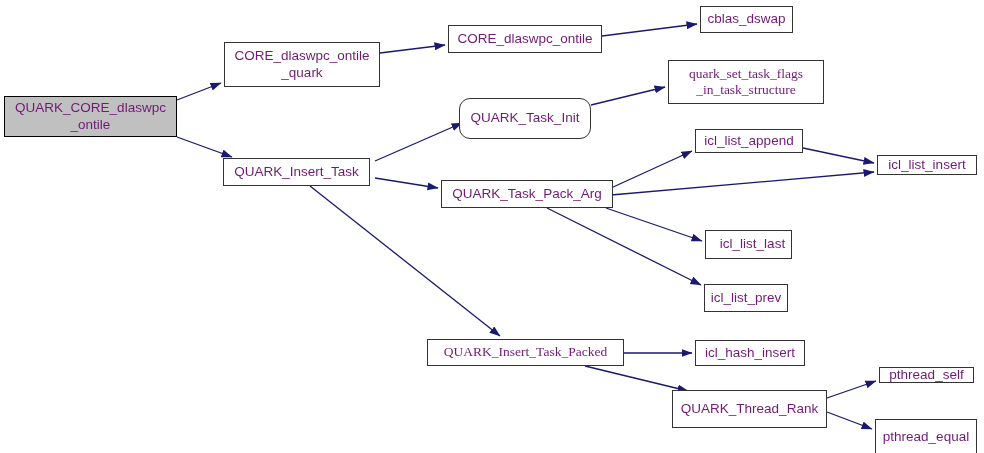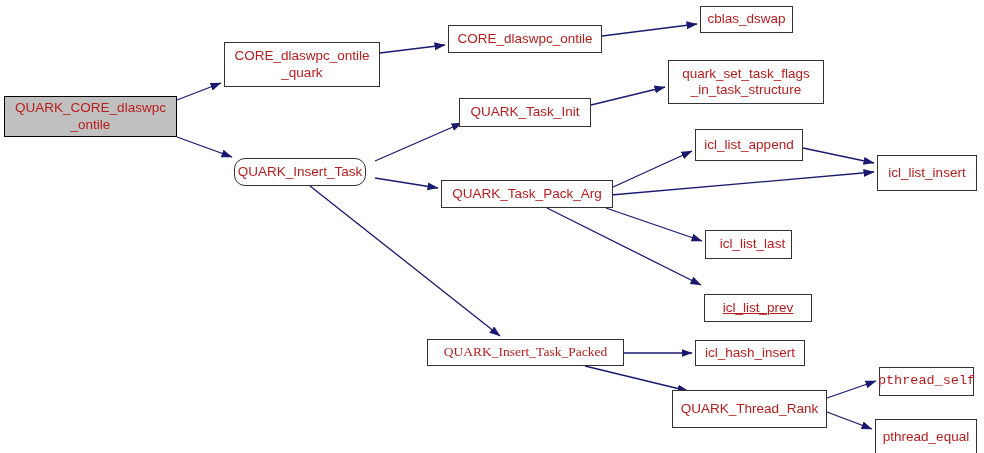--- a/index.html
+++ b/index.html
@@ -20,21 +20,21 @@
     left: 0;
     top: 0;
     width: 984px;
     height: 453px;
   }
   .node {
     position: absolute;
     box-sizing: border-box;
     background: #ffffff;
     border: 1px solid #333333;
-    color: #b91c1c;
+    color: #701a75;
     font-size: 13.5px;
     line-height: 1.22;
     display: flex;
     align-items: center;
     justify-content: center;
     text-align: center;
     white-space: pre-line;
     cursor: pointer;
   }
   .node.highlighted {
@@ -72,28 +72,28 @@
         <line x1="827" y1="412" x2="872" y2="429" stroke="#191970" stroke-width="1.3" marker-end="url(#arrowhead)"></line>
       </g>
   </svg>
   <div id="node-layer">
       <div class="node highlighted" style="left: 4px; top: 96px; width: 173px; height: 41px; background: rgb(192, 192, 192);">QUARK_CORE_dlaswpc
 _ontile</div>
       <div class="node" style="left: 224px; top: 42px; width: 156px; height: 45px; background: rgb(255, 255, 255); border-color: rgb(51, 51, 51);">CORE_dlaswpc_ontile
 _quark</div>
       <div class="node" style="left: 448px; top: 25px; width: 154px; height: 28px; background: rgb(255, 255, 255); border-color: rgb(51, 51, 51);">CORE_dlaswpc_ontile</div>
       <div class="node" style="left: 700px; top: 6px; width: 93px; height: 27px; background: rgb(255, 255, 255); border-color: rgb(51, 51, 51);">cblas_dswap</div>
-      <div class="node" style="left: 234px; top: 158px; width: 132px; height: 28px; background: rgb(255, 255, 255); border-color: rgb(51, 51, 51); border-radius: 11px;">QUARK_Insert_Task</div>
-      <div class="node" style="left: 459px; top: 98px; width: 132px; height: 29px; background: rgb(255, 255, 255); border-color: rgb(51, 51, 51);">QUARK_Task_Init</div>
-      <div class="node" style="left: 668px; top: 60px; width: 156px; height: 44px; background: rgb(255, 255, 255); border-color: rgb(51, 51, 51);">quark_set_task_flags
+      <div class="node" style="left: 223px; top: 158px; width: 147px; height: 28px; background: rgb(255, 255, 255); border-color: rgb(51, 51, 51);">QUARK_Insert_Task</div>
+      <div class="node" style="left: 459px; top: 98px; width: 132px; height: 41px; background: rgb(255, 255, 255); border-color: rgb(51, 51, 51); border-radius: 11px;">QUARK_Task_Init</div>
+      <div class="node" style="left: 668px; top: 60px; width: 156px; height: 44px; background: rgb(255, 255, 255); border-color: rgb(51, 51, 51); font-family: Liberation Serif, serif;">quark_set_task_flags
 _in_task_structure</div>
       <div class="node" style="left: 441px; top: 180px; width: 172px; height: 28px; background: rgb(255, 255, 255); border-color: rgb(51, 51, 51);">QUARK_Task_Pack_Arg</div>
-      <div class="node" style="left: 695px; top: 129px; width: 108px; height: 32px; background: rgb(255, 255, 255); border-color: rgb(51, 51, 51);">icl_list_append</div>
-      <div class="node" style="left: 877px; top: 155px; width: 100px; height: 36px; background: rgb(255, 255, 255); border-color: rgb(51, 51, 51);">icl_list_insert</div>
+      <div class="node" style="left: 695px; top: 129px; width: 108px; height: 24px; background: rgb(255, 255, 255); border-color: rgb(51, 51, 51);">icl_list_append</div>
+      <div class="node" style="left: 877px; top: 155px; width: 100px; height: 20px; background: rgb(255, 255, 255); border-color: rgb(51, 51, 51);">icl_list_insert</div>
       <div class="node" style="left: 705px; top: 230px; width: 87px; height: 29px; background: rgb(255, 255, 255); border-color: rgb(51, 51, 51); padding-left: 8px;">icl_list_last</div>
-      <div class="node" style="left: 704px; top: 294px; width: 108px; height: 28px; background: rgb(255, 255, 255); border-color: rgb(51, 51, 51); text-decoration: underline;">icl_list_prev</div>
+      <div class="node" style="left: 704px; top: 284px; width: 84px; height: 28px; background: rgb(255, 255, 255); border-color: rgb(51, 51, 51);">icl_list_prev</div>
       <div class="node" style="left: 427px; top: 339px; width: 197px; height: 27px; background: rgb(255, 255, 255); border-color: rgb(51, 51, 51); font-family: Liberation Serif, serif;">QUARK_Insert_Task_Packed</div>
       <div class="node" style="left: 695px; top: 340px; width: 110px; height: 26px; background: rgb(255, 255, 255); border-color: rgb(51, 51, 51); text-align: center;">icl_hash_insert</div>
       <div class="node" style="left: 672px; top: 390px; width: 155px; height: 38px; background: rgb(255, 255, 255); border-color: rgb(51, 51, 51);">QUARK_Thread_Rank</div>
-      <div class="node" style="left: 879px; top: 367px; width: 95px; height: 29px; background: rgb(255, 255, 255); border-color: rgb(51, 51, 51); font-family: Liberation Mono, monospace;">pthread_self</div>
+      <div class="node" style="left: 879px; top: 367px; width: 95px; height: 16px; background: rgb(255, 255, 255); border-color: rgb(51, 51, 51);">pthread_self</div>
       <div class="node" style="left: 875px; top: 419px; width: 102px; height: 36px; background: rgb(255, 255, 255); border-color: rgb(51, 51, 51);">pthread_equal</div>
     </div>
 </div>
 
 </body></html>

